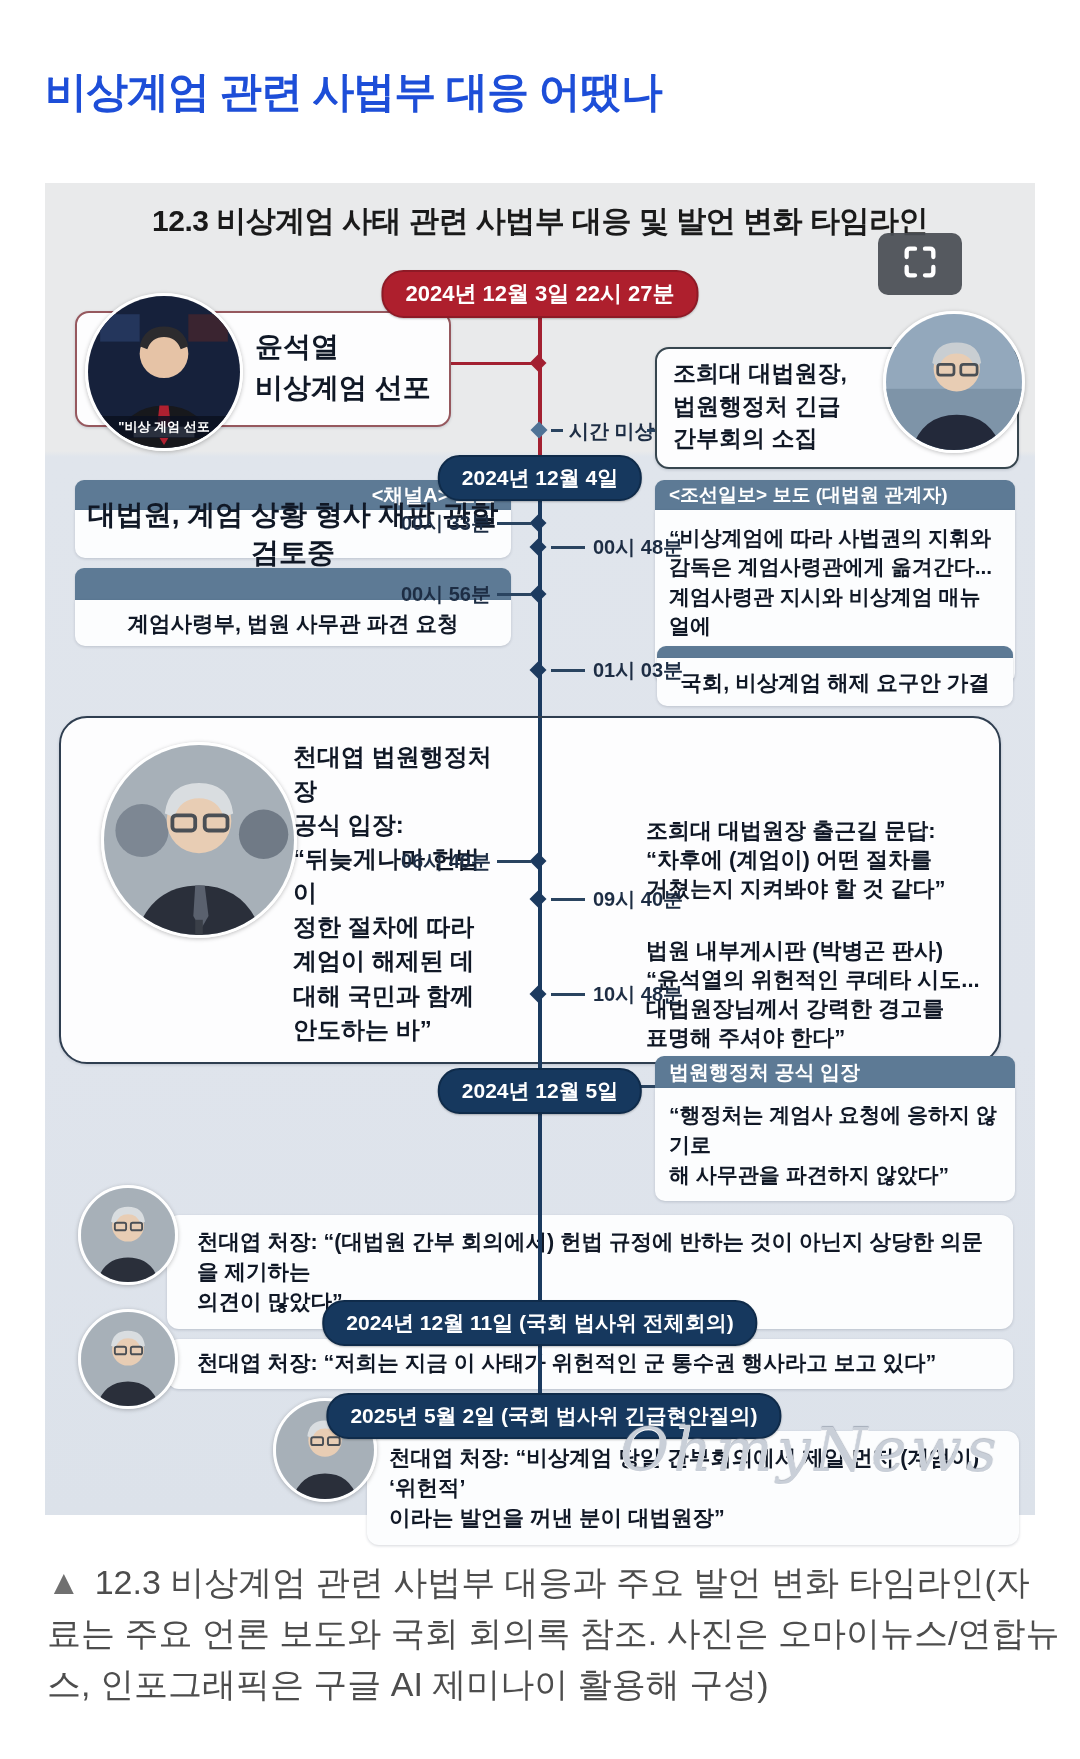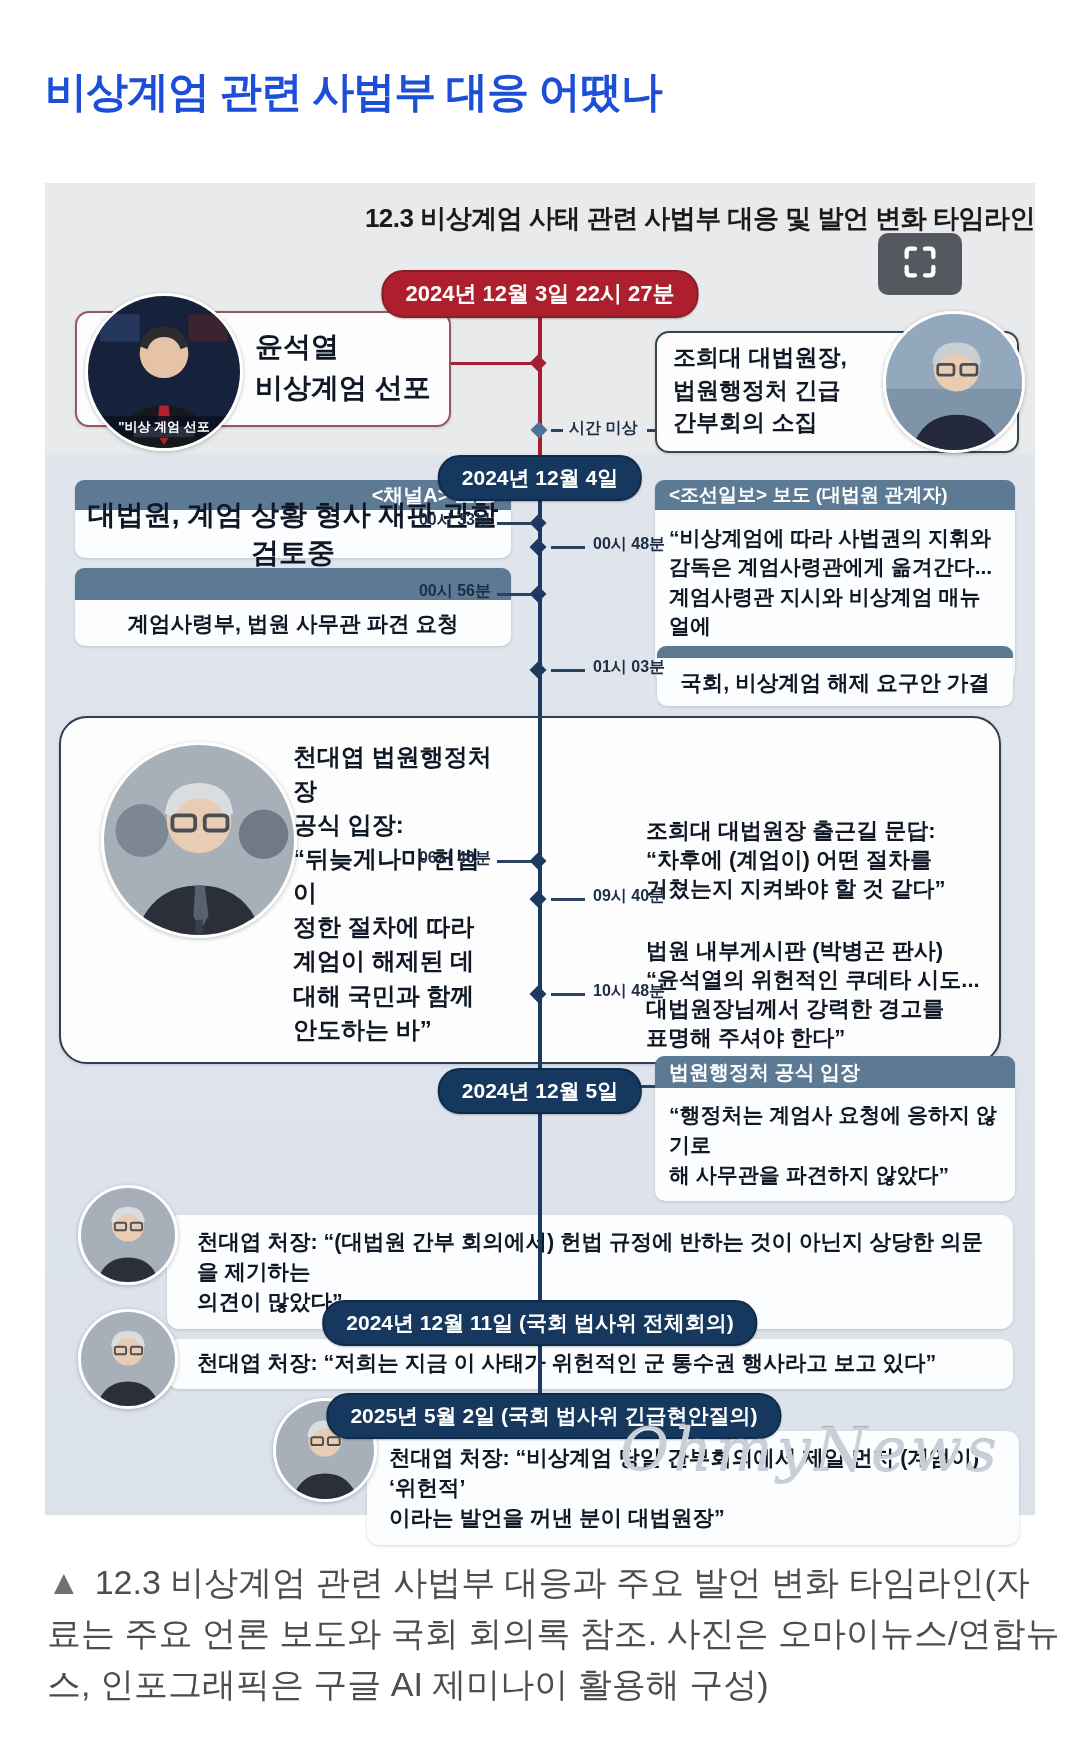--- a/index.html
+++ b/index.html
@@ -7,35 +7,35 @@
   .abs{position:absolute;}
 
   
   .page-title{left:45px;top:36px;width:990px;font-size:42px;font-weight:800;color:#1d4ed8;letter-spacing:-1px;}
   .caption{left:35px;top:1545px;width:1014px;font-size:34px;line-height:1.5;color:#4d4d4d;}
   .caption .mark{color:#707070;margin-right:14px;}
 
   
   .fig{left:45px;top:183px;width:990px;height:1332px;
     background:linear-gradient(180deg,#e9eaeb 0px,#e9eaeb 268px,#e0e5ec 274px,#dfe4ec 860px,#dce2ea 1332px);}
-  .ig-title{left:0;top:18px;width:100%;text-align:right;font-size:26px;font-weight:800;color:#1a1a1a;letter-spacing:-0.5px;z-index:5;}
+  .ig-title{left:0;top:18px;width:100%;text-align:center;font-size:30px;font-weight:800;color:#1a1a1a;letter-spacing:-0.5px;z-index:5;}
   .expand-btn{left:833px;top:50px;width:84px;height:62px;background:rgba(73,78,84,.93);border-radius:10px;z-index:6;display:flex;align-items:center;justify-content:center;}
 
   
   .seg{width:4px;z-index:1;}
   .seg.red{background:#a32031;}
   .seg.navy{background:#1b3a5f;}
   .hline{height:3px;z-index:1;}
   .hline.red{background:#a32031;}
   .hline.navy{background:#2a4460;}
   .node{width:12px;height:12px;transform:rotate(45deg);z-index:4;background:#1c3a5f;}
   .node.red{background:#a32031;}
   .node.slate{background:#4f7396;}
   .tick{height:3px;background:#2a4460;z-index:4;}
-  .tlabel{font-size:16px;font-weight:700;color:#1d2d44;z-index:4;white-space:nowrap;}
+  .tlabel{font-size:20px;font-weight:700;color:#1d2d44;z-index:4;white-space:nowrap;}
   .tlabel.r{text-align:right;}
 
   
   .pill{z-index:5;color:#fff;font-weight:800;white-space:nowrap;border-radius:22px;padding:7px 22px;
     left:50%;transform:translateX(-50%);box-shadow:0 1px 2px rgba(0,0,0,.25);}
   .pill.red{background:#ae1f2d;font-size:22px;border:2px solid #8e1a26;}
   .pill.navy{background:#16385e;font-size:21px;border:2px solid #0f2b4a;}
 
   
   .card{background:#fdfdfe;z-index:2;box-shadow:0 1px 3px rgba(30,40,60,.18);}
@@ -98,21 +98,21 @@
   </div>
 
   <div class="abs hline red" style="left:402px;top:179px;width:92px;"></div>
   <div class="abs node red" style="left:487px;top:174px;"></div>
 
   <div class="abs node slate" style="left:488px;top:241px;"></div>
   <div class="abs tick" style="left:506px;top:246px;width:12px;"></div>
   <div class="abs tlabel" style="left:524px;top:235px;">시간 미상</div>
   <div class="abs tick" style="left:602px;top:246px;width:8px;"></div>
 
-  <div class="abs card round" style="left:610px;top:148px;width:360px;height:118px;border:2px solid #37464f;">
+  <div class="abs card round" style="left:610px;top:164px;width:360px;height:118px;border:2px solid #37464f;">
     <div class="abs ml" style="left:16px;top:8px;font-size:23px;font-weight:800;line-height:1.42;color:#101826;">조희대 대법원장,
 법원행정처 긴급
 간부회의 소집</div>
   </div>
   <div class="abs photo" style="left:838px;top:128px;width:136px;height:136px;">
     <svg viewBox="0 0 100 100">
       <rect width="100" height="100" fill="#93a8bc"></rect>
       <rect x="0" y="55" width="100" height="45" fill="#7e94a8"></rect>
       <circle cx="52" cy="40" r="17" fill="#e8cdb4"></circle>
       <path d="M34 36 q2 -15 18 -15 q16 0 18 15 l-5 3 q-3 -10 -13 -10 q-10 0 -13 10 z" fill="#c9ced2"></path>

